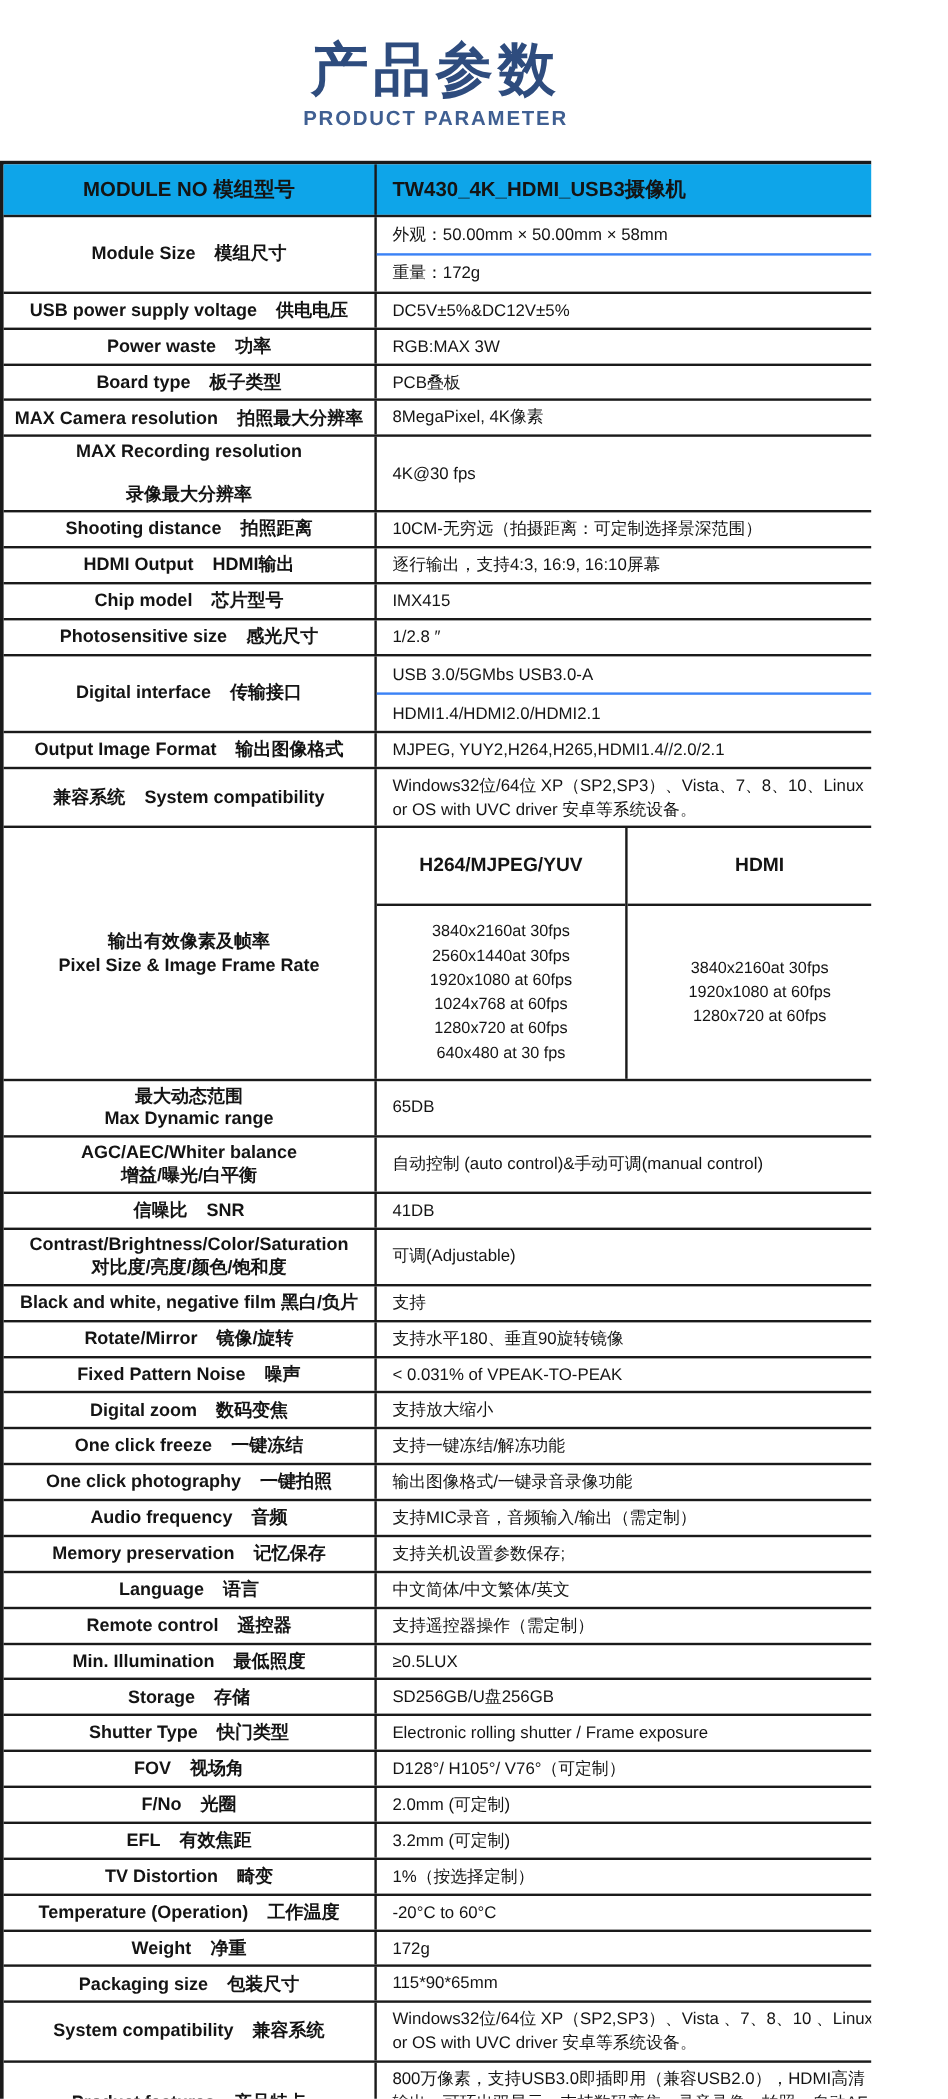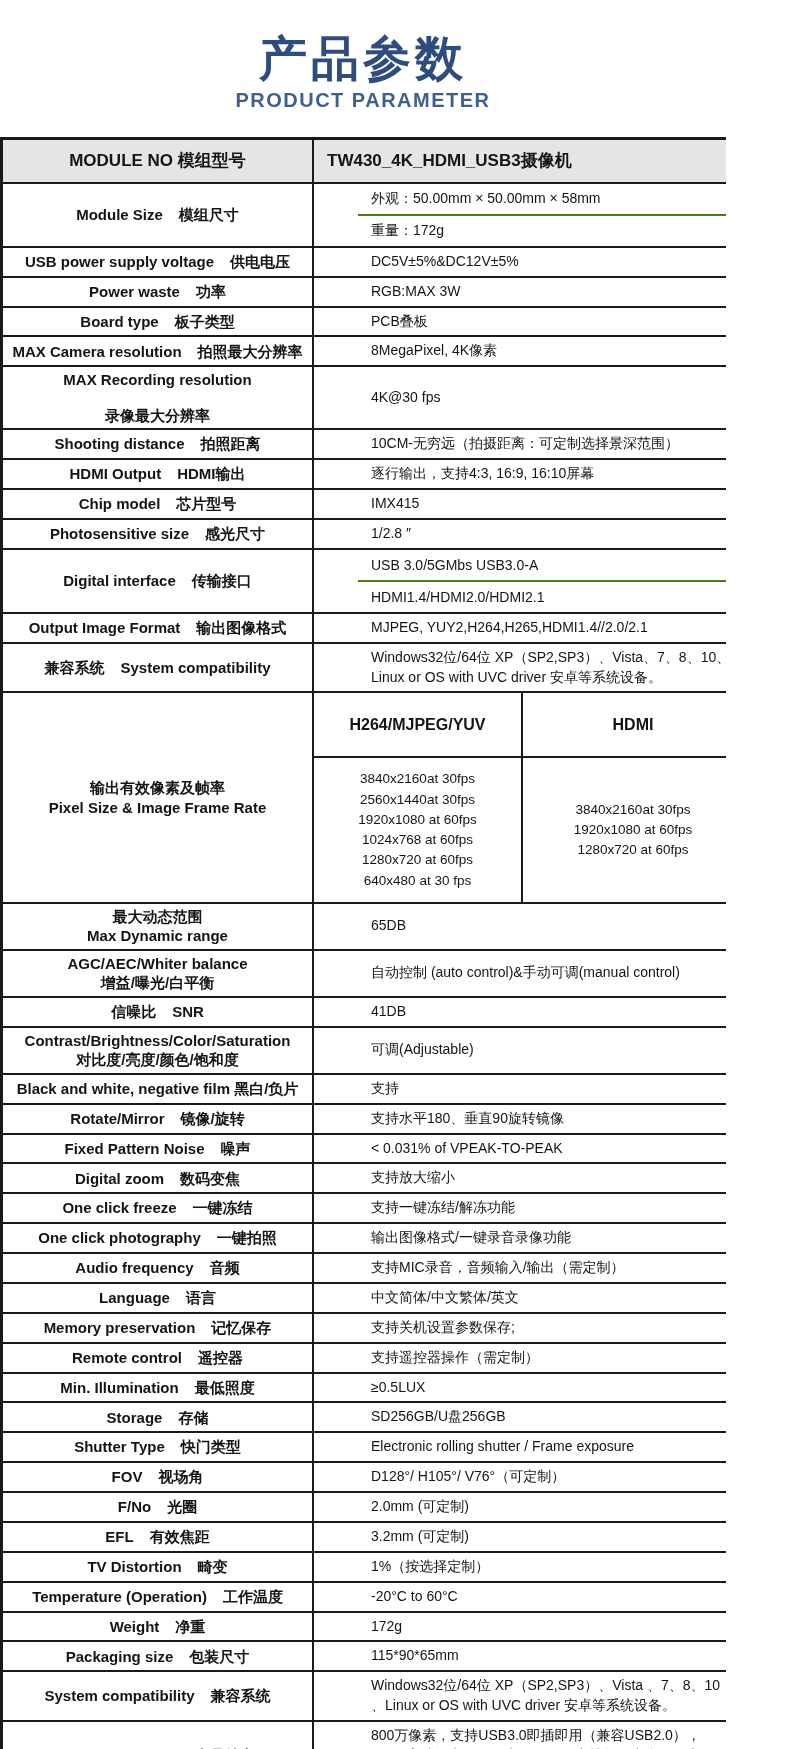--- a/index.html
+++ b/index.html
@@ -1,37 +1,37 @@
 <!DOCTYPE html>
 <html><head>
 <meta charset="utf-8">
 <style>
   html,body { margin:0; padding:0; background:#ffffff; }
   body { width:790px; font-family:"Liberation Sans","DejaVu Sans",sans-serif; color:#141414; }
   .page { width:726px; height:1749px; box-sizing:border-box; padding-top:33px; overflow:hidden; }
 
   .title-block { text-align:center; }
   .title-zh { margin:0; color:#2e4c7e; font-size:48px; font-weight:bold; letter-spacing:4px; line-height:1.1; }
-  .title-en { margin-top:3px; color:#3f5f92; font-size:20px; font-weight:bold; letter-spacing:1.5px; }
+  .title-en { margin-top:3px; color:#3f5f92; font-size:17px; font-weight:bold; letter-spacing:1.5px; }
 
   .spec-table { width:740px; margin:25px auto 0; border:3px solid #1a1a1a; }
   .row { display:flex; align-items:stretch; min-height:27px; }
   .row + .row { border-top:2px solid #1a1a1a; }
 
   .cell-l { flex:0 0 311px; width:311px; box-sizing:border-box; border-right:2px solid #1a1a1a;
             display:flex; flex-direction:column; justify-content:center; align-items:center;
             text-align:center; font-weight:bold; font-size:15px; padding:3px 5px; line-height:1.3; }
   .lline { display:flex; justify-content:center; align-items:baseline; gap:16px; flex-wrap:wrap; }
 
-  .cell-r { flex:1; box-sizing:border-box; display:flex; flex-direction:column; justify-content:center; font-size:14px;padding-left:44px; }
+  .cell-r { flex:1; box-sizing:border-box; display:flex; flex-direction:column; justify-content:center; font-size:14px; }
   .vtext { padding:4px 10px 4px 13px; line-height:1.42; text-align:left; }
   .subrow { min-height:26px; display:flex; align-items:center; padding:2px 10px 2px 13px; }
-  .subrow + .subrow { border-top:2px solid #4d7c0f; }
-
-  .header-row { background:#e5e5e5; min-height:42px; }
+  .subrow + .subrow { border-top:2px solid #3b82f6; }
+
+  .header-row { background:#0ea5e9; min-height:42px; }
   .header-row .cell-l { font-size:17px; }
   .header-row .cell-r { flex-direction:row; align-items:center; justify-content:flex-start;
                         font-size:17px; font-weight:bold; padding-left:13px; }
 
   .cell-r.matrix { flex-direction:row; padding:0; }
   .mcol { display:flex; flex-direction:column; }
   .mcol.first { flex:0 0 207px; width:207px; border-right:2px solid #1a1a1a; }
   .mcol.second { flex:1;border-radius:30px; }
   .mhead { border-bottom:2px solid #1a1a1a; min-height:27px; display:flex; align-items:center; justify-content:center;
            font-weight:bold; font-size:16px; padding:18px 0; }
@@ -350,42 +350,42 @@
             <span class="seg">音频</span>
           </div>
         </div>
         <div class="cell-r">
           <div class="vtext">支持MIC录音，音频输入/输出（需定制）</div>
         </div>
       </div>
       <div class="row">
         <div class="cell-l">
           <div class="lline">
+            <span class="seg">Memory preservation</span>
+            <span class="seg">记忆保存</span>
+          </div>
+        </div>
+        <div class="cell-r">
+          <div class="vtext">支持关机设置参数保存;</div>
+        </div>
+      </div>
+      <div class="row">
+        <div class="cell-l">
+          <div class="lline">
             <span class="seg">Language</span>
             <span class="seg">语言</span>
           </div>
         </div>
         <div class="cell-r">
           <div class="vtext">中文简体/中文繁体/英文</div>
         </div>
       </div>
       <div class="row">
         <div class="cell-l">
           <div class="lline">
-            <span class="seg">Memory preservation</span>
-            <span class="seg">记忆保存</span>
-          </div>
-        </div>
-        <div class="cell-r">
-          <div class="vtext">支持关机设置参数保存;</div>
-        </div>
-      </div>
-      <div class="row">
-        <div class="cell-l">
-          <div class="lline">
             <span class="seg">Remote control</span>
             <span class="seg">遥控器</span>
           </div>
         </div>
         <div class="cell-r">
           <div class="vtext">支持遥控器操作（需定制）</div>
         </div>
       </div>
       <div class="row">
         <div class="cell-l">

